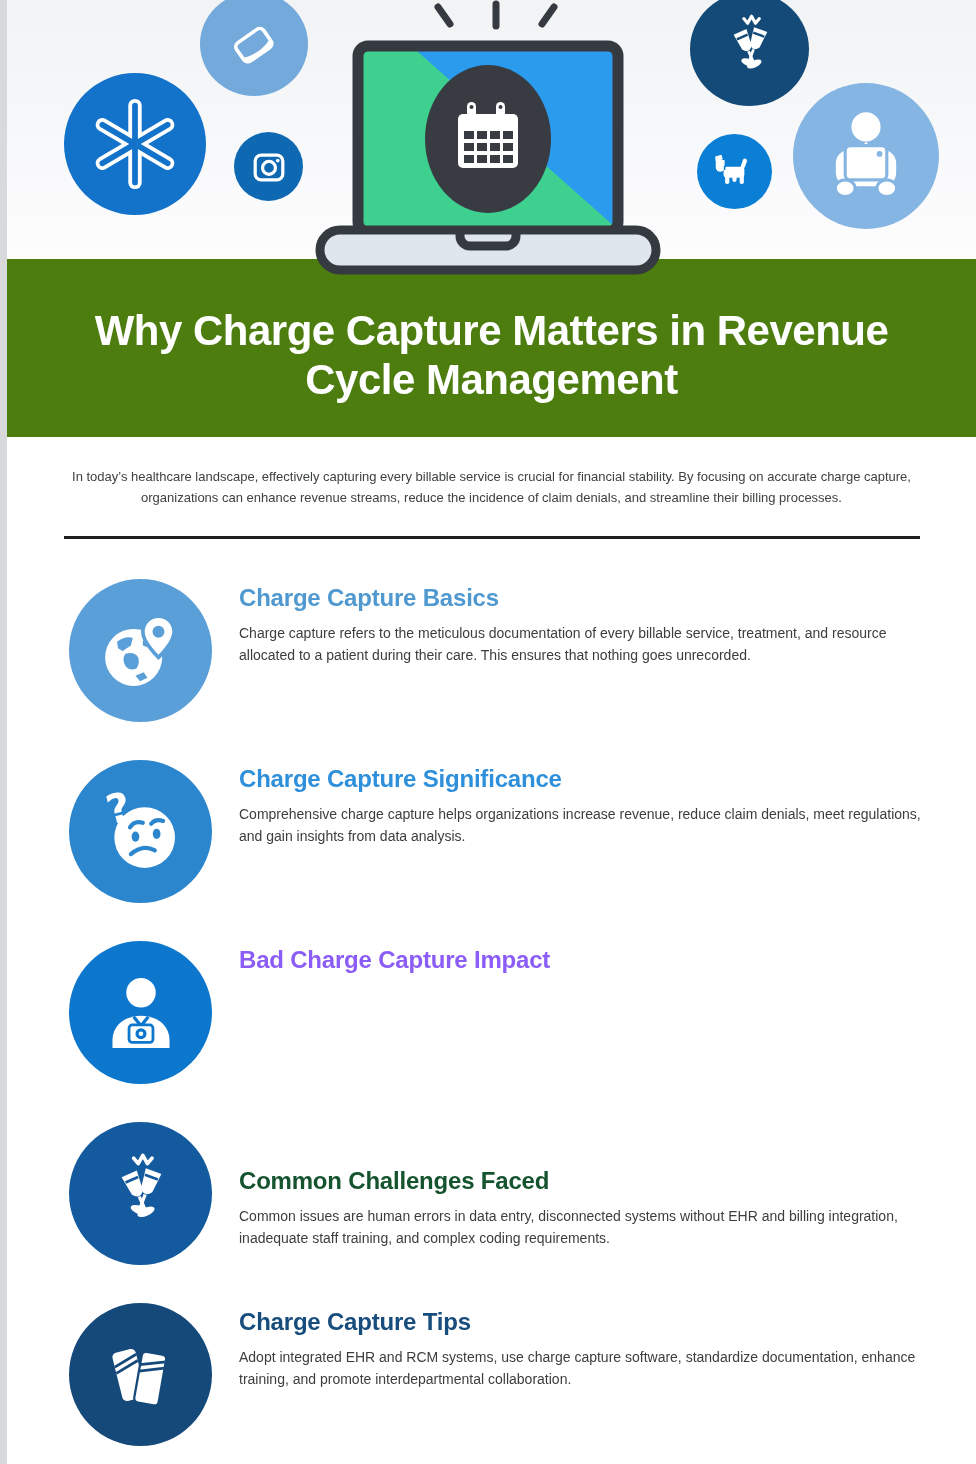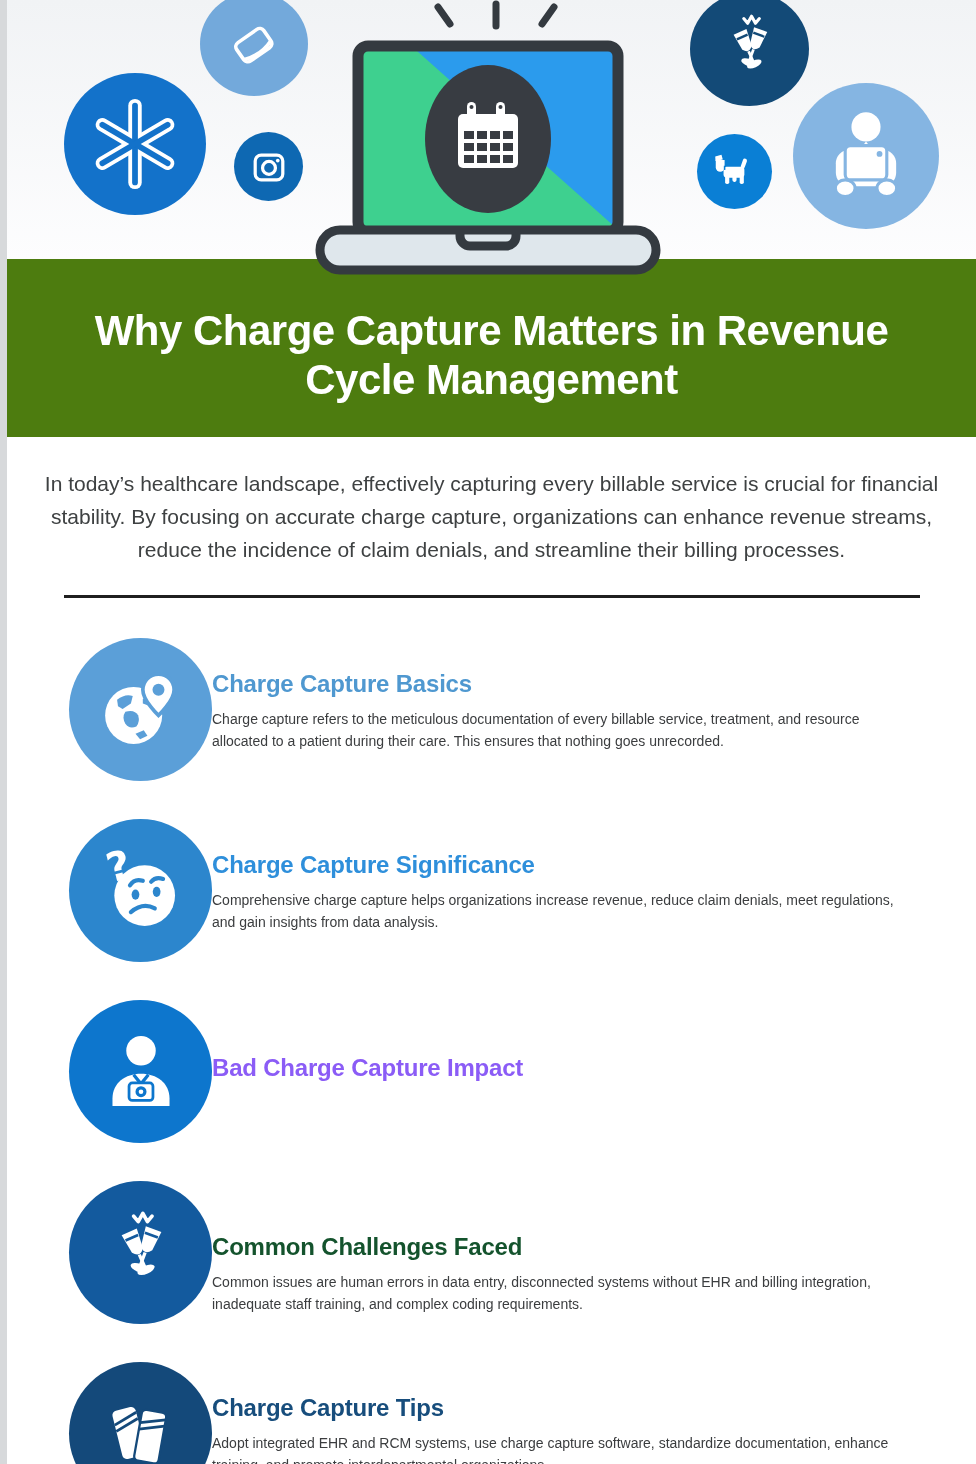--- a/index.html
+++ b/index.html
@@ -37,30 +37,30 @@
     display: flex; align-items: center; justify-content: center;
   }
   .banner h1 {
     color: #ffffff; font-size: 42px; font-weight: bold; line-height: 1.17;
     text-align: center; max-width: 880px; letter-spacing: -0.5px; margin-top: 14px;
   }
 
   
   .intro {
     margin: 30px auto 16px; max-width: 910px; text-align: center;
-    font-size: 21px; line-height: 1.58; color: #3e4142;
+    font-size: 13px; line-height: 1.58; color: #3e4142;
   }
   .divider {
     width: 856px; margin: 28px auto 0; border: none;
     border-top: 3px solid #1f1f1f;
   }
 
   
   .sections { margin-top: 40px; padding-left: 62px; }
-  .section { display: flex; margin-bottom: 38px; align-items: center; }
+  .section { display: flex; gap: 27px; margin-bottom: 38px; }
   .icon-circle {
     flex: none; width: 143px; height: 143px; border-radius: 50%;
     display: flex; align-items: center; justify-content: center;
   }
   .icon-circle svg { width: 92px; height: 92px; }
   .sec-text { padding-top: 5px; max-width: 690px; }
   .sec-text h2 { font-size: 24px; font-weight: bold; letter-spacing: -0.2px; margin-bottom: 11px; }
   .sec-text p  { font-size: 14px; line-height: 1.55; color: #3b3d3f; }
 </style>
 </head>
@@ -290,18 +290,18 @@
           </g>
           <g transform="translate(60,54) rotate(10)">
             <rect x="-13.5" y="-28" width="27" height="56" rx="5" fill="#ffffff" stroke="currentColor" stroke-width="2.5"></rect>
             <path d="M-13.5 -13 L13.5 -21" stroke="currentColor" stroke-width="3"></path>
             <path d="M-13.5 -6 L13.5 -14" stroke="currentColor" stroke-width="3"></path>
           </g>
         </svg>
       </div>
       <div class="sec-text">
         <h2 style="color: rgb(23, 77, 124);">Charge Capture Tips</h2>
-        <p>Adopt integrated EHR and RCM systems, use charge capture software, standardize documentation, enhance training, and promote interdepartmental organizations.</p>
+        <p>Adopt integrated EHR and RCM systems, use charge capture software, standardize documentation, enhance training, and promote interdepartmental collaboration.</p>
       </div>
     </article>
 
   </main>
 </div>
 
 </body></html>

